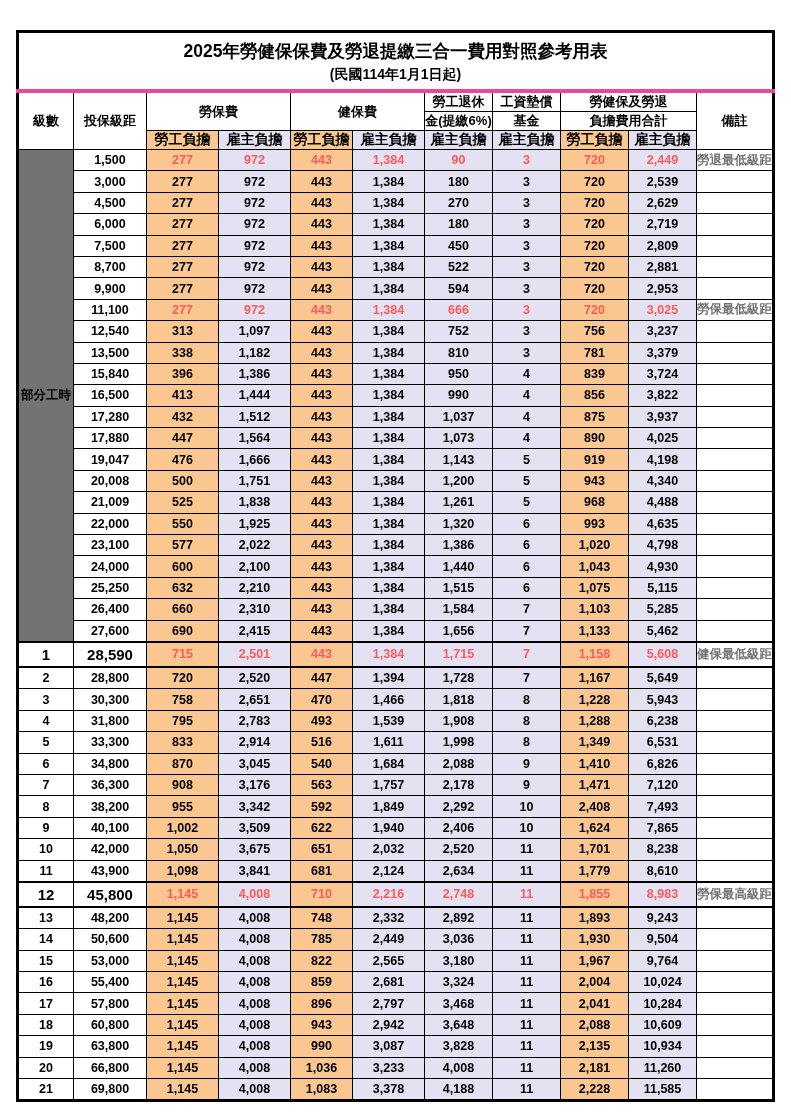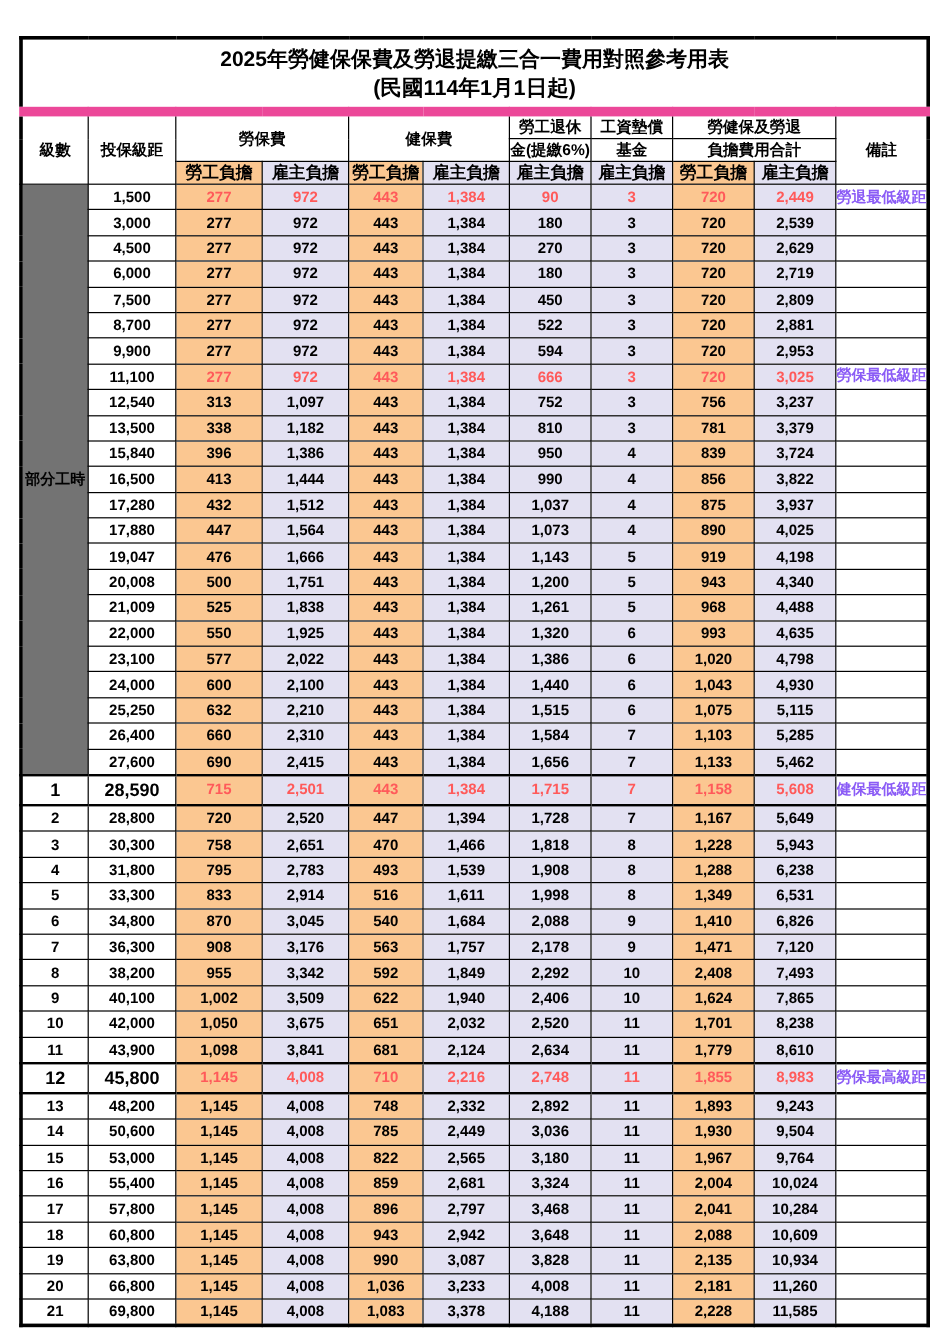--- a/index.html
+++ b/index.html
@@ -3,36 +3,36 @@
 <meta charset="utf-8">
 <style>
   html,body{margin:0;padding:0;background:#fff;}
   body{width:791px;height:1120px;font-family:"Liberation Sans","DejaVu Sans",sans-serif;}
   .page{position:relative;width:791px;height:1120px;background:#fff;}
   table.main{position:absolute;left:16px;top:30px;border-collapse:collapse;table-layout:fixed;border:3px solid #000;}
   td{border:1px solid #000;text-align:center;vertical-align:middle;padding:0;overflow:hidden;white-space:nowrap;color:#000;}
   
   .title-cell{height:56px;background:#fff;}
   .title-line1{font-size:17.5px;font-weight:700;line-height:1.45;}
-  .title-line2{font-size:18px;font-weight:700;line-height:1.3;}
+  .title-line2{font-size:14px;font-weight:700;line-height:1.3;}
   
   .hA td,.hB td{height:17px;font-size:13px;font-weight:700;background:#fff;}
   .hC td{height:18px;font-size:14px;font-weight:700;}
   
   .data-row td{height:20.4px;font-size:12.5px;font-weight:600;}
   .col-orange{background:#FBC791;}
   .col-lav{background:#E3E1F2;}
   .col-white{background:#fff;}
   .col-bracket{font-size:13px;font-weight:600;}
   .part-time{font-size:12.5px;font-weight:600;background:#737373;}
   .red-row td.val{color:#FF5A5A;}
-  .remark-cell{font-size:9.5px;font-weight:700;color:#8b5cf6;background:#fff;}
+  .remark-cell{font-size:9.5px;font-weight:700;color:#737373;background:#fff;}
   .bold-row td{border-top:2.5px solid #000;border-bottom:2.5px solid #000;height:23px;}
   .bold-row td.col-level,.bold-row td.col-bracket{font-size:15px;font-weight:700;}
-  .title-row td{border-bottom:8px solid #ec4899;}
+  .title-row td{border-bottom:4px solid #ec4899;}
 </style>
 </head>
 <body>
 
 <div class="page">
   <table class="main">
     <colgroup>
       <col style="width:56px">
         <col style="width:73px">
         <col style="width:72px">

